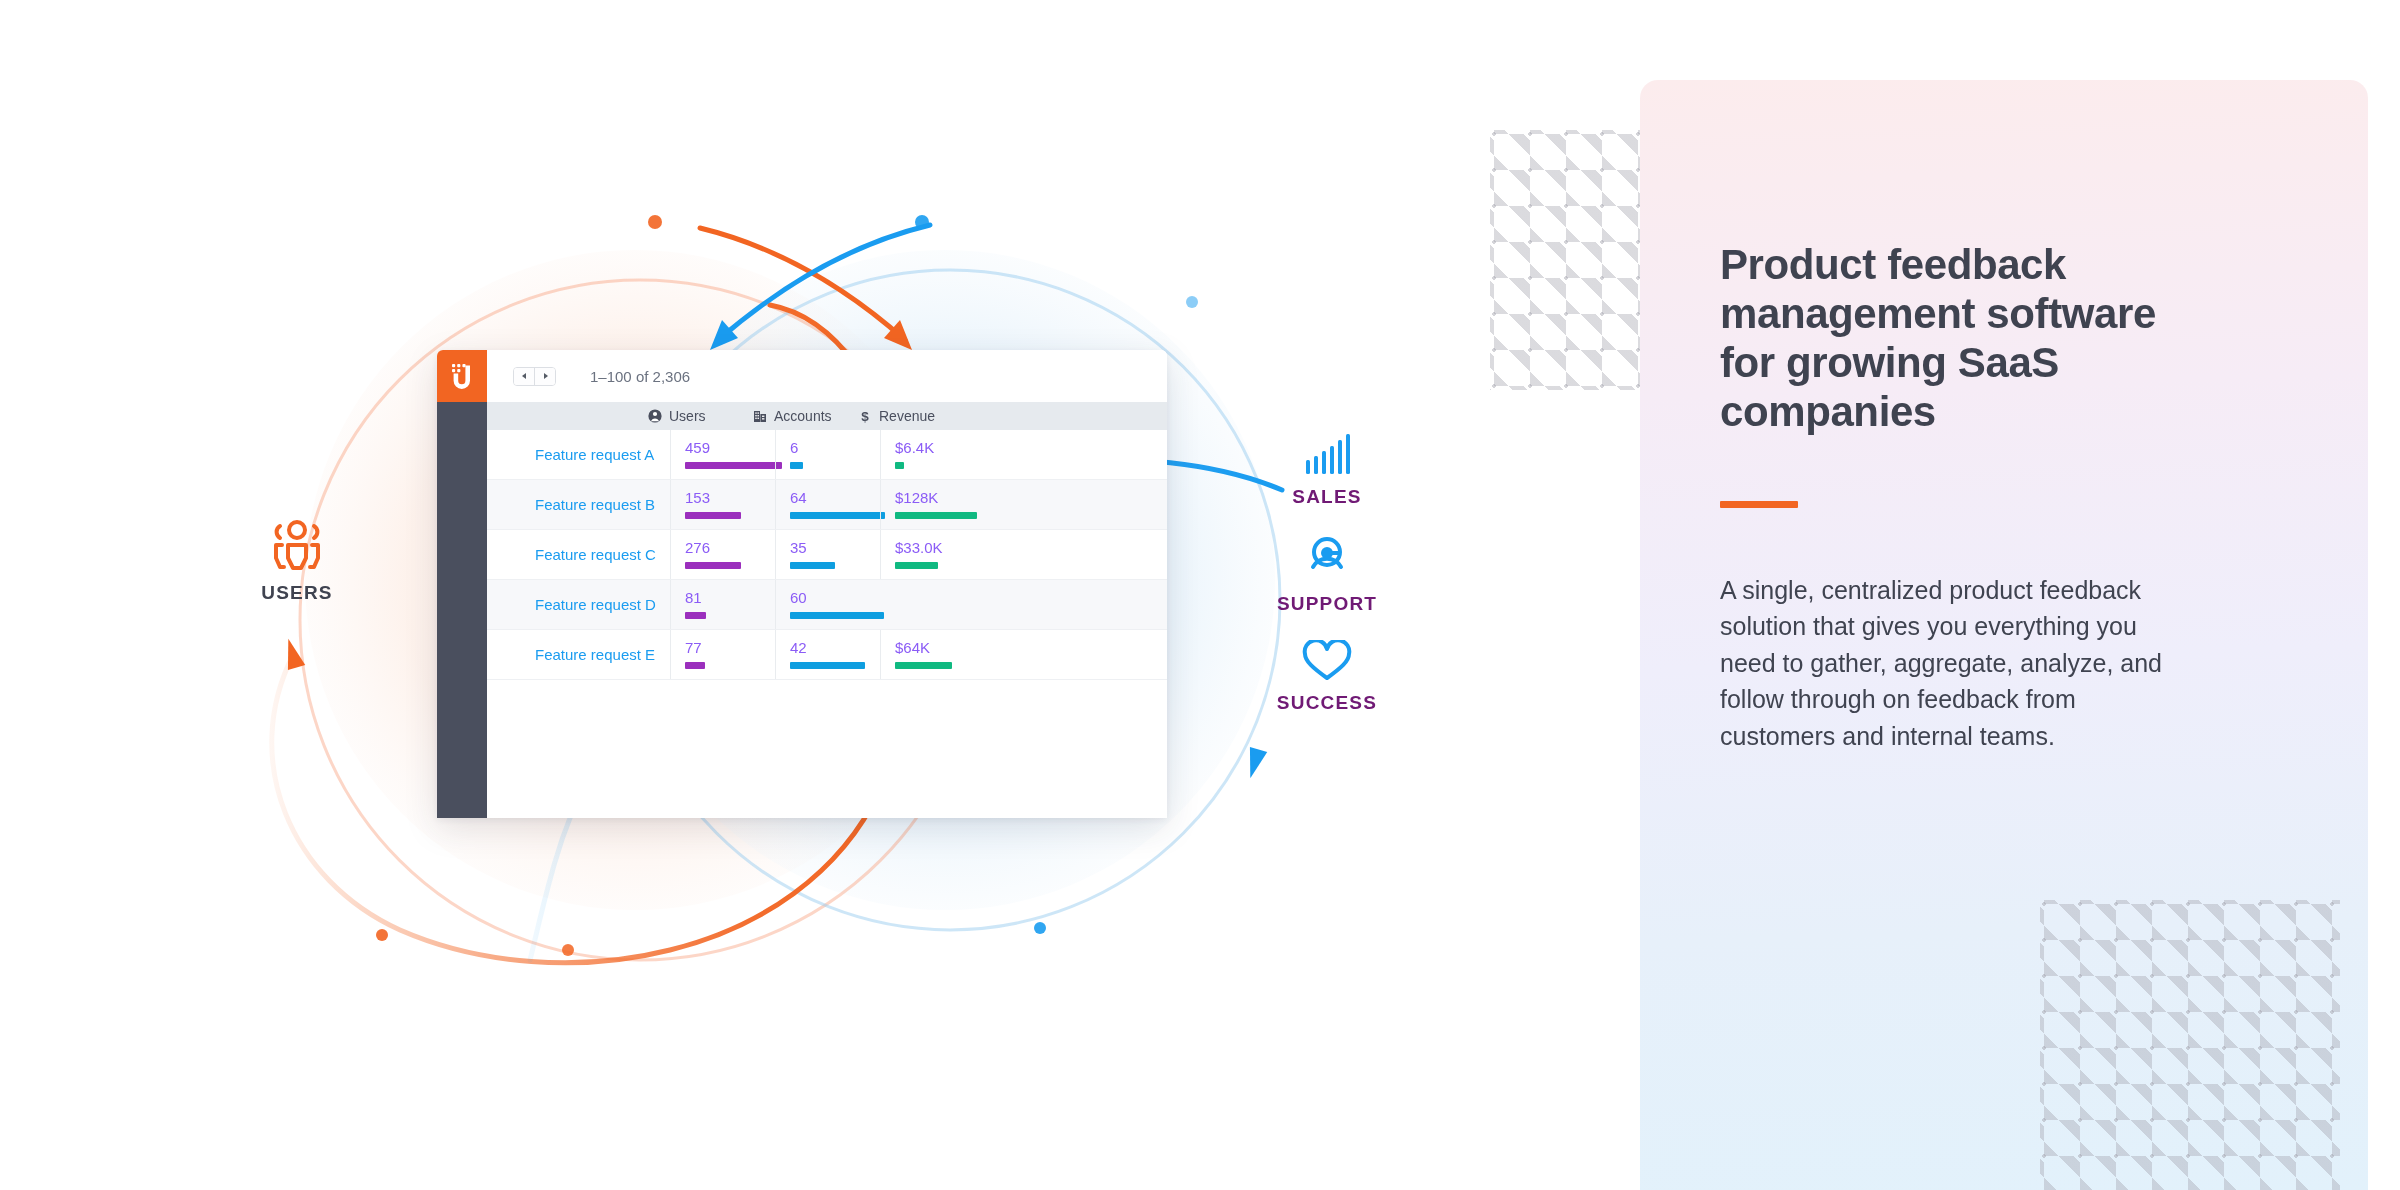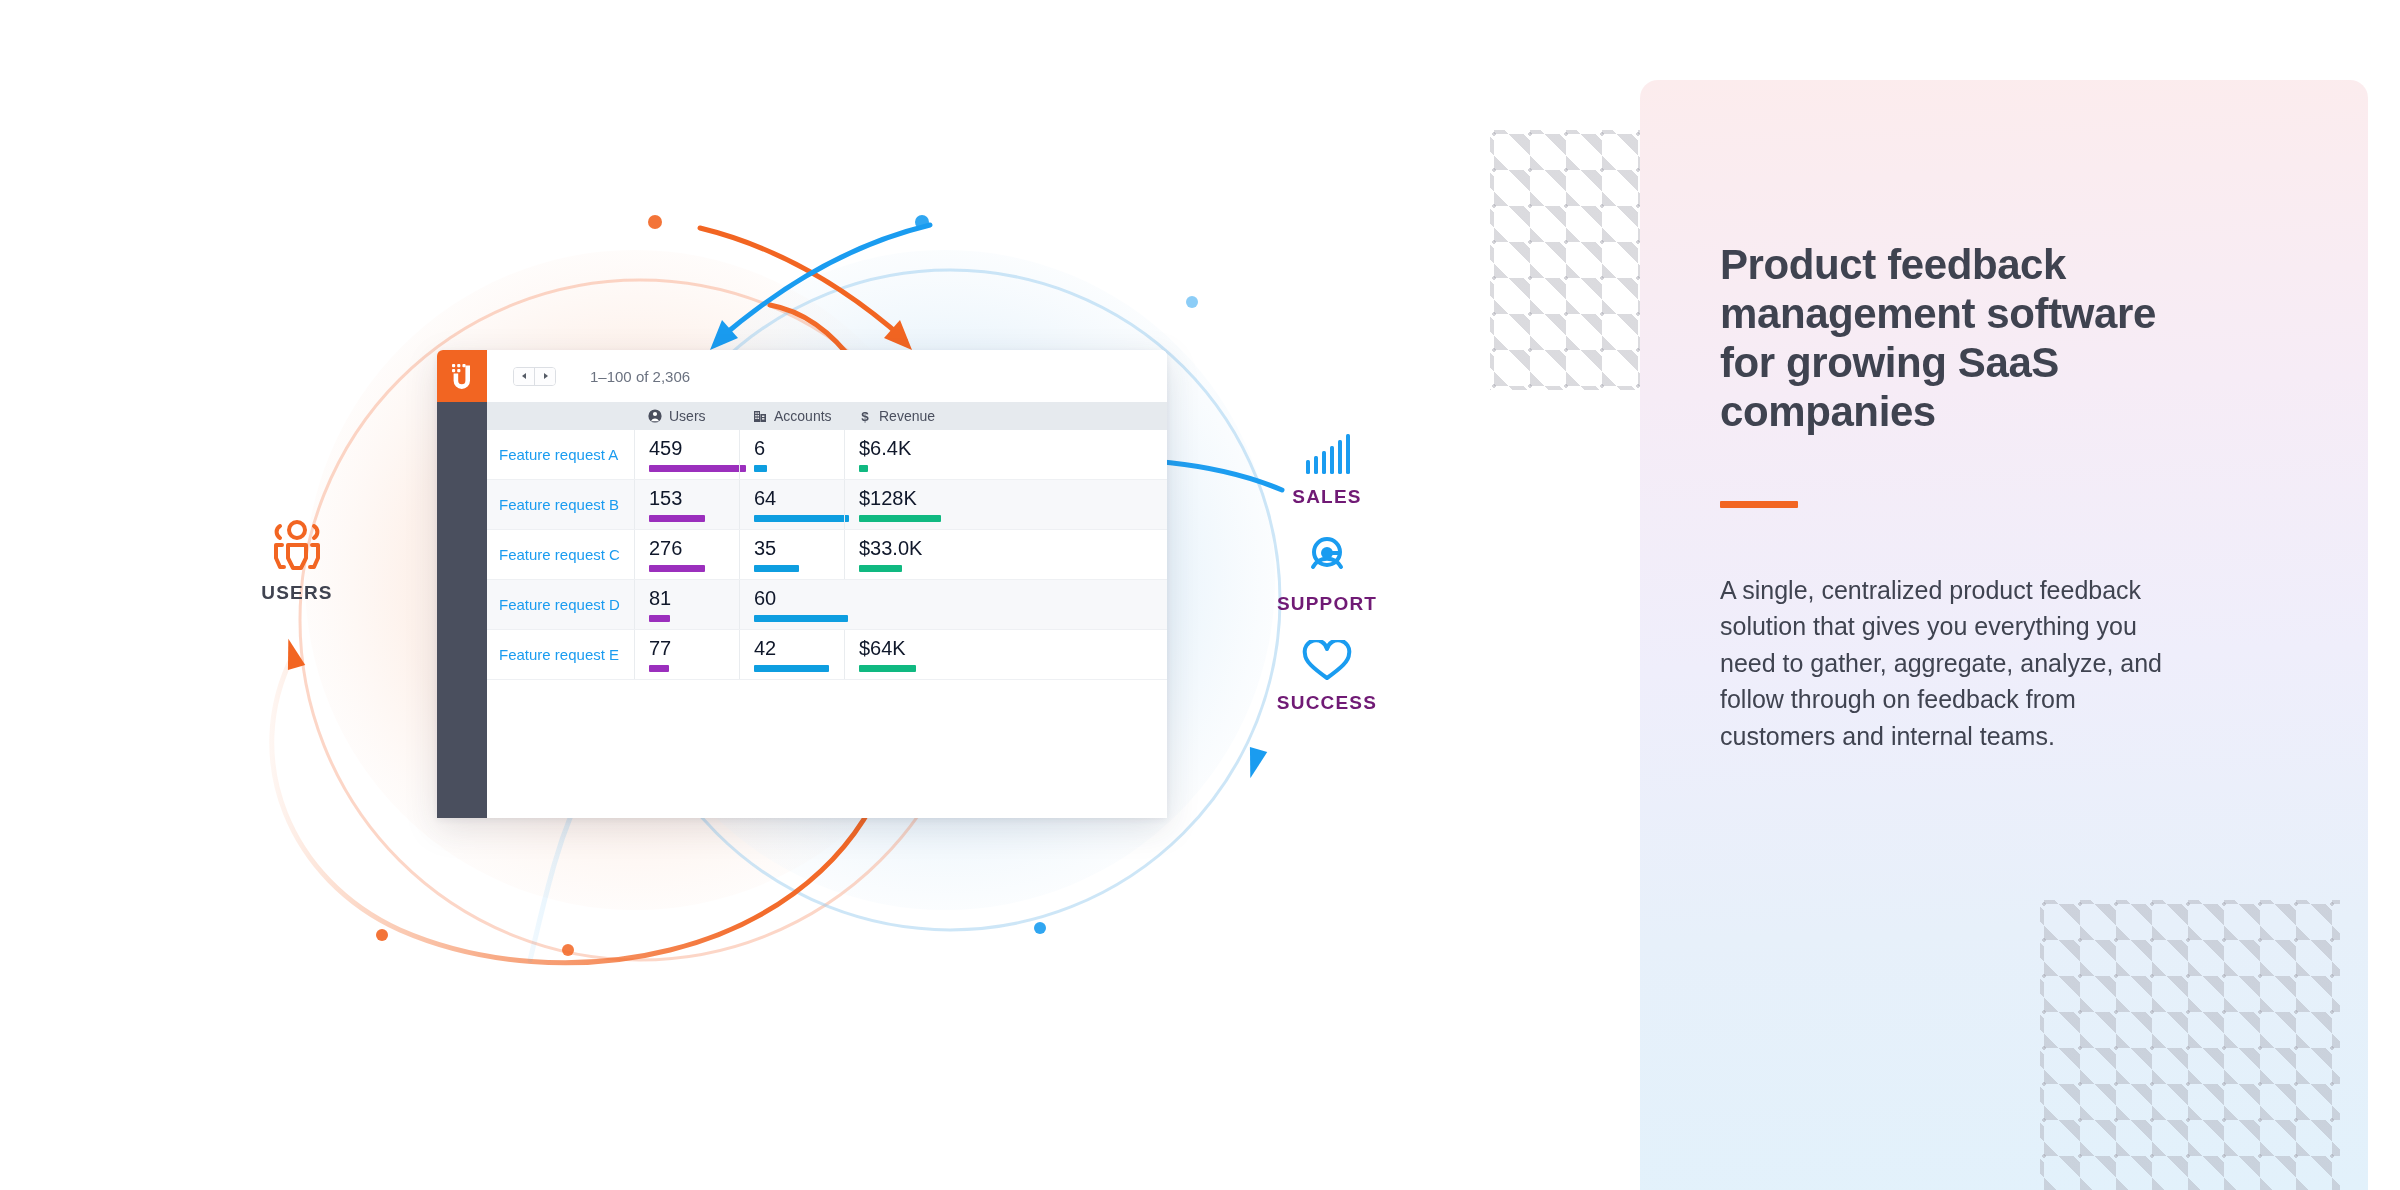--- a/index.html
+++ b/index.html
@@ -86,25 +86,25 @@
 
   .grid-head{
     display:flex;height:28px;align-items:center;background:#e6eaee;
     font-size:14px;color:#4a4f5e;
   }
   .grid-head .cell{display:flex;align-items:center;gap:7px;}
   .col-name{width:135px;flex:0 0 135px;padding-left:12px;}
   .col-m{width:105px;flex:0 0 105px;padding-left:14px;box-sizing:border-box;}
   .col-m.lastcol{width:auto;flex:1;}
 
-  .grid-row{display:flex;height:49px;align-items:center;border-bottom:1px solid #eef0f3;}
+  .grid-row{display:flex;height:49px;align-items:center;border-bottom:1px solid #eef0f3;padding-left:36px;}
   .grid-row.alt{background:#f7f8fa;}
   .grid-row .col-m{border-left:1px solid #e9ecef;height:49px;display:flex;flex-direction:column;justify-content:center;}
   .req-link{font-size:15px;color:#1a9cf0;}
-  .metric-val{font-size:20px;color:#0f172a;line-height:1;}
+  .metric-val{font-size:15px;color:#8b5cf6;line-height:1;}
   .metric-bar{height:7px;border-radius:1px;margin-top:7px;}
   .bar-users{background:#9b2fbd;}
   .bar-accounts{background:#0e9ee0;}
   .bar-revenue{background:#10b981;}
 </style>
 </head>
 <body>
 
 <div id="stage">
 

